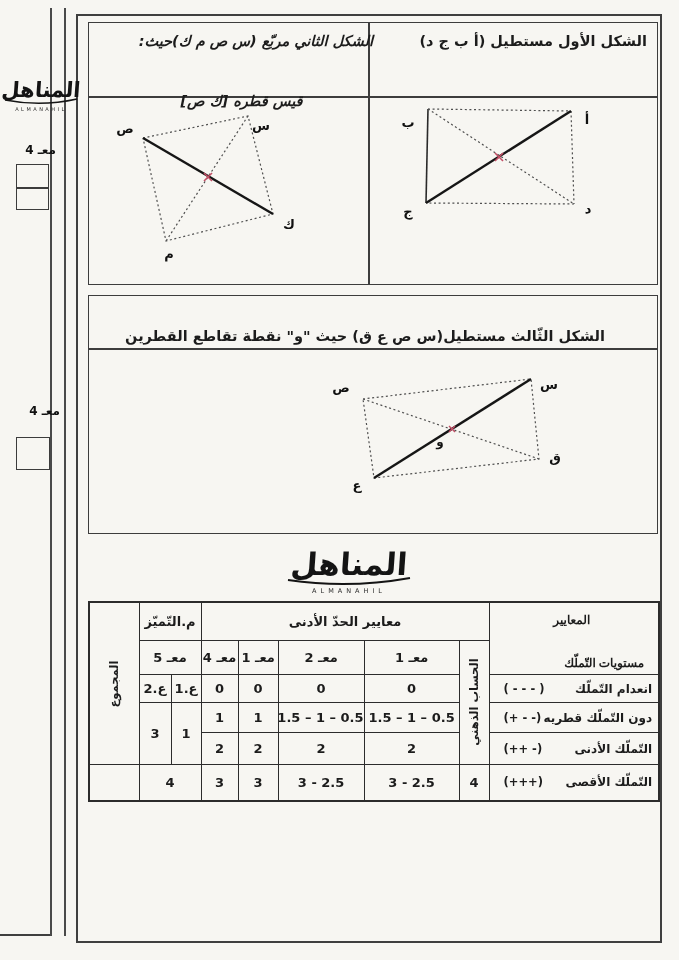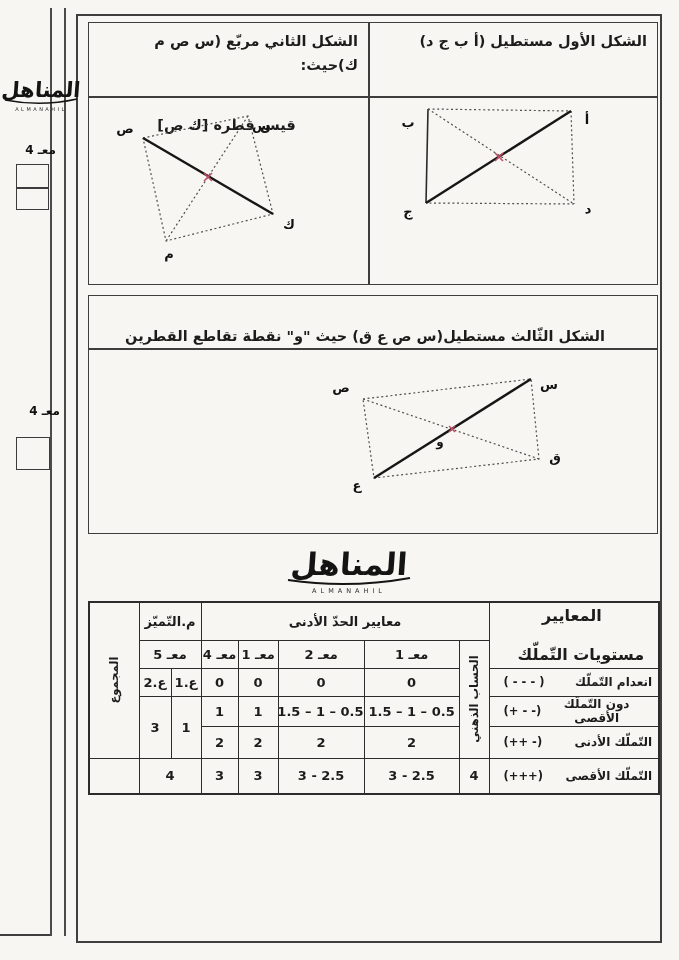--- a/index.html
+++ b/index.html
@@ -33,21 +33,21 @@
   .divider-h{position:absolute;left:0;height:1.5px;background:#3d3d3d;}
   .t-center2{text-align:center;margin-top:36px;}
   
   svg text{font-family:"DejaVu Sans",sans-serif;font-weight:bold;font-size:13px;fill:#111;}
   
   table.rubric{position:absolute;left:88px;top:601px;width:570px;border-collapse:collapse;table-layout:fixed;direction:rtl;background:transparent;}
   table.rubric td{border:1.2px solid #2c2c2c;text-align:center;vertical-align:middle;font-size:13px;font-weight:bold;padding:0;overflow:hidden;}
   table.rubric{border:2px solid #2c2c2c;}
   td.hdr{font-size:12.5px;}
   td.corner{vertical-align:middle;}
-  .corner-in{display:flex;flex-direction:column;justify-content:space-between;height:58px;padding:3px 14px 3px 10px;font-size:16px;}
+  .corner-in{display:flex;flex-direction:column;justify-content:space-between;height:58px;padding:10px 14px 3px 10px;font-size:12px;font-family:Liberation Serif, serif;}
   .corner-in .top{text-align:center;}
   .corner-in .bot{text-align:right;}
   .lvl{display:flex;justify-content:space-between;align-items:center;padding:0 6px 0 14px;font-size:12px;direction:rtl;}
   .lvl .sym{direction:ltr;font-size:11.5px;white-space:nowrap;}
   .num{direction:ltr;unicode-bidi:isolate;white-space:nowrap;}
   td.vcell{position:relative;}
   .vtext{position:absolute;top:50%;left:50%;transform:translate(-50%,-50%) rotate(-90deg);white-space:nowrap;font-weight:bold;font-size:11.5px;}
 </style>
 </head>
 <body>
@@ -75,21 +75,21 @@
   <div class="mbox" style="left:16px;top:437px;width:32px;height:31px;"></div>
 
   <div class="cbox" style="left:88px;top:22px;width:568px;height:261px;">
     <div class="divider-v" style="left:279px;height:261px;"></div>
     <div class="divider-h" style="top:73px;width:568px;"></div>
 
     <div class="cell-title" style="left:281px;top:0;width:287px;height:73px;text-align:right;">
       <div>الشكل الأول مستطيل (أ ب ج د)</div>
     </div>
 
-    <div class="cell-title" style="left:0;top:0;width:279px;height:73px;text-align:right;">
+    <div class="cell-title" style="left:15px;top:0;width:279px;height:73px;text-align:right;font-style:italic;">
       <div>الشكل الثاني مربّع (س ص م ك)حيث:</div>
       <div class="t-center2">قيس قطره [ك ص]</div>
     </div>
 
     <svg class="abs" style="left:279px;top:73px;" width="289" height="188" viewBox="0 0 289 188">
       <polyline points="60,13 203,15" stroke="#4f4f4f" stroke-width="1.2" stroke-dasharray="2 2.6" fill="none"></polyline>
       <polyline points="203,15 206,108" stroke="#4f4f4f" stroke-width="1.2" stroke-dasharray="2 2.6" fill="none"></polyline>
       <polyline points="206,108 58,107" stroke="#4f4f4f" stroke-width="1.2" stroke-dasharray="2 2.6" fill="none"></polyline>
       <polyline points="60,13 58,107" stroke="#2a2a2a" stroke-width="1.6" fill="none"></polyline>
       <line x1="60" y1="13" x2="206" y2="108" stroke="#4f4f4f" stroke-width="1.2" stroke-dasharray="2 2.6"></line>
@@ -197,21 +197,21 @@
       <td><span class="num">0</span></td>
       <td><span class="num">0</span></td>
       <td><span class="num">0</span></td>
       <td>ع.1</td>
       <td>ع.2</td>
     </tr>
 
     <tr style="height:30px;">
       <td>
         <div class="lvl">
-          <span>دون التّملّك الأقصى</span>
+          <span>دون التّملّك قطريه</span>
           <span class="sym">(+ - -)</span>
         </div>
       </td>
       <td><span class="num">1.5 – 1 – 0.5</span></td>
       <td><span class="num">1.5 – 1 – 0.5</span></td>
       <td><span class="num">1</span></td>
       <td><span class="num">1</span></td>
       <td rowspan="2"><span class="num">1</span></td>
       <td rowspan="2"><span class="num">3</span></td>
     </tr>

